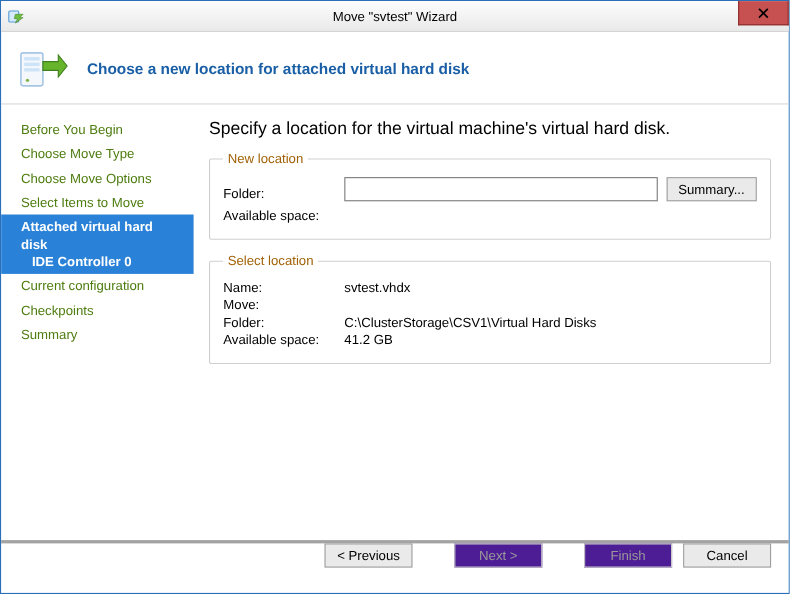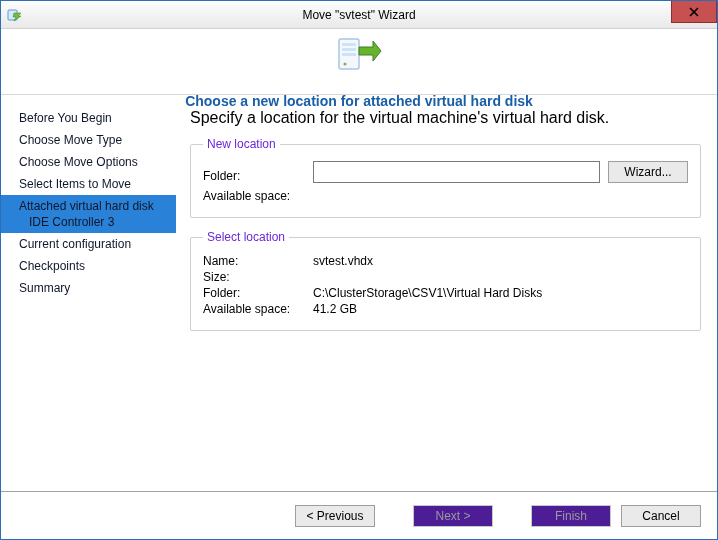--- a/index.html
+++ b/index.html
@@ -51,21 +51,20 @@
     font-size: 13px;
     font-family: Arial, sans-serif;
   }
   .header {
     height: 66px;
     border-bottom: 1px solid #d8d8d8;
     display: flex;
     align-items: center;
     padding: 0 14px;
     gap: 16px;
-    flex-direction: column;
   }
   .header .big-icon {
     width: 48px; height: 48px;
     display: flex; align-items: center; justify-content: center;
   }
   .header h1 {
     font-size: 14px;
     font-weight: 600;
     color: #1a5fa6;
     margin: 0;
@@ -76,27 +75,28 @@
     overflow: hidden;
   }
   .sidebar {
     width: 175px;
     border-right: 0;
     padding: 12px 0 0 0;
   }
   .sidebar .item {
     padding: 3px 10px 3px 18px;
     font-size: 12px;
-    color: #0f172a;
+    color: #4d7c0f;
     cursor: pointer;
     line-height: 16px;
   }
   .sidebar .item.selected {
     background: #2a82d8;
-    color: #0f172a;
+    color: #ffffff;
+    font-weight: bold;
   }
   .sidebar .item .sub {
     display: block;
     padding-left: 10px;
   }
   .main {
     flex: 1;
     padding: 14px 16px 10px 14px;
     overflow: hidden;
   }
@@ -106,21 +106,21 @@
   }
   fieldset {
     border: 1px solid #cfcfcf;
     border-radius: 2px;
     margin: 0 0 12px 0;
     padding: 8px 12px 12px 12px;
   }
   legend {
     font-size: 12px;
     padding: 0 4px;
-    color: #6d28d9;
+    color: #a16207;
   }
   .row {
     display: flex;
     align-items: flex-end;
     font-size: 12px;
     margin: 2px 0;
   }
   .row .label {
     width: 110px;
     color: #000;
@@ -147,24 +147,24 @@
     cursor: pointer;
   }
   .btn:disabled {
     color: #9a9a9a;
     border-color: #c8c8c8;
     background: #4c1d95;
     cursor: default;
     margin-left: 28px;
   }
   .footer {
-    border-top: 1px solid #a3a3a3;
+    border-top: 3px solid #a3a3a3;
     height: 48px;
     display: flex;
-    align-items: center;
+    align-items: flex-start;
     justify-content: flex-end;
     gap: 10px;
     padding: 0 16px;
   }
 </style>
 </head>
 <body>
 
 <div class="window">
 
@@ -199,52 +199,52 @@
 
   <div class="body">
 
     <div class="sidebar">
       <div class="item"><span>Before You Begin</span></div>
       <div class="item"><span>Choose Move Type</span></div>
       <div class="item"><span>Choose Move Options</span></div>
       <div class="item"><span>Select Items to Move</span></div>
       <div class="item selected">
         <span>Attached virtual hard disk</span>
-        <span class="sub">IDE Controller 3</span>
+        <span class="sub">IDE Controller 0</span>
       </div>
       <div class="item"><span>Current configuration</span></div>
       <div class="item"><span>Checkpoints</span></div>
       <div class="item"><span>Summary</span></div>
     </div>
 
     <div class="main">
       <div class="instr">Specify a location for the virtual machine's virtual hard disk.</div>
 
       <fieldset>
         <legend>New location</legend>
         <div class="row">
           <div class="label">Folder:</div>
           <input class="folder-input" type="text" value="" style="">
           <div style="width:8px"></div>
-          <button class="btn">Wizard...</button>
+          <button class="btn">Summary...</button>
         </div>
         <div class="row" style="margin-top:6px">
           <div class="label">Available space:</div>
           <div class="value"></div>
         </div>
       </fieldset>
 
       <fieldset>
         <legend>Select location</legend>
         <div class="row">
           <div class="label">Name:</div>
           <div class="value">svtest.vhdx</div>
         </div>
         <div class="row">
-          <div class="label">Size:</div>
+          <div class="label">Move:</div>
         </div>
         <div class="row">
           <div class="label">Folder:</div>
           <div class="value">C:\ClusterStorage\CSV1\Virtual Hard Disks</div>
         </div>
         <div class="row">
           <div class="label">Available space:</div>
           <div class="value">41.2 GB</div>
         </div>
       </fieldset>

